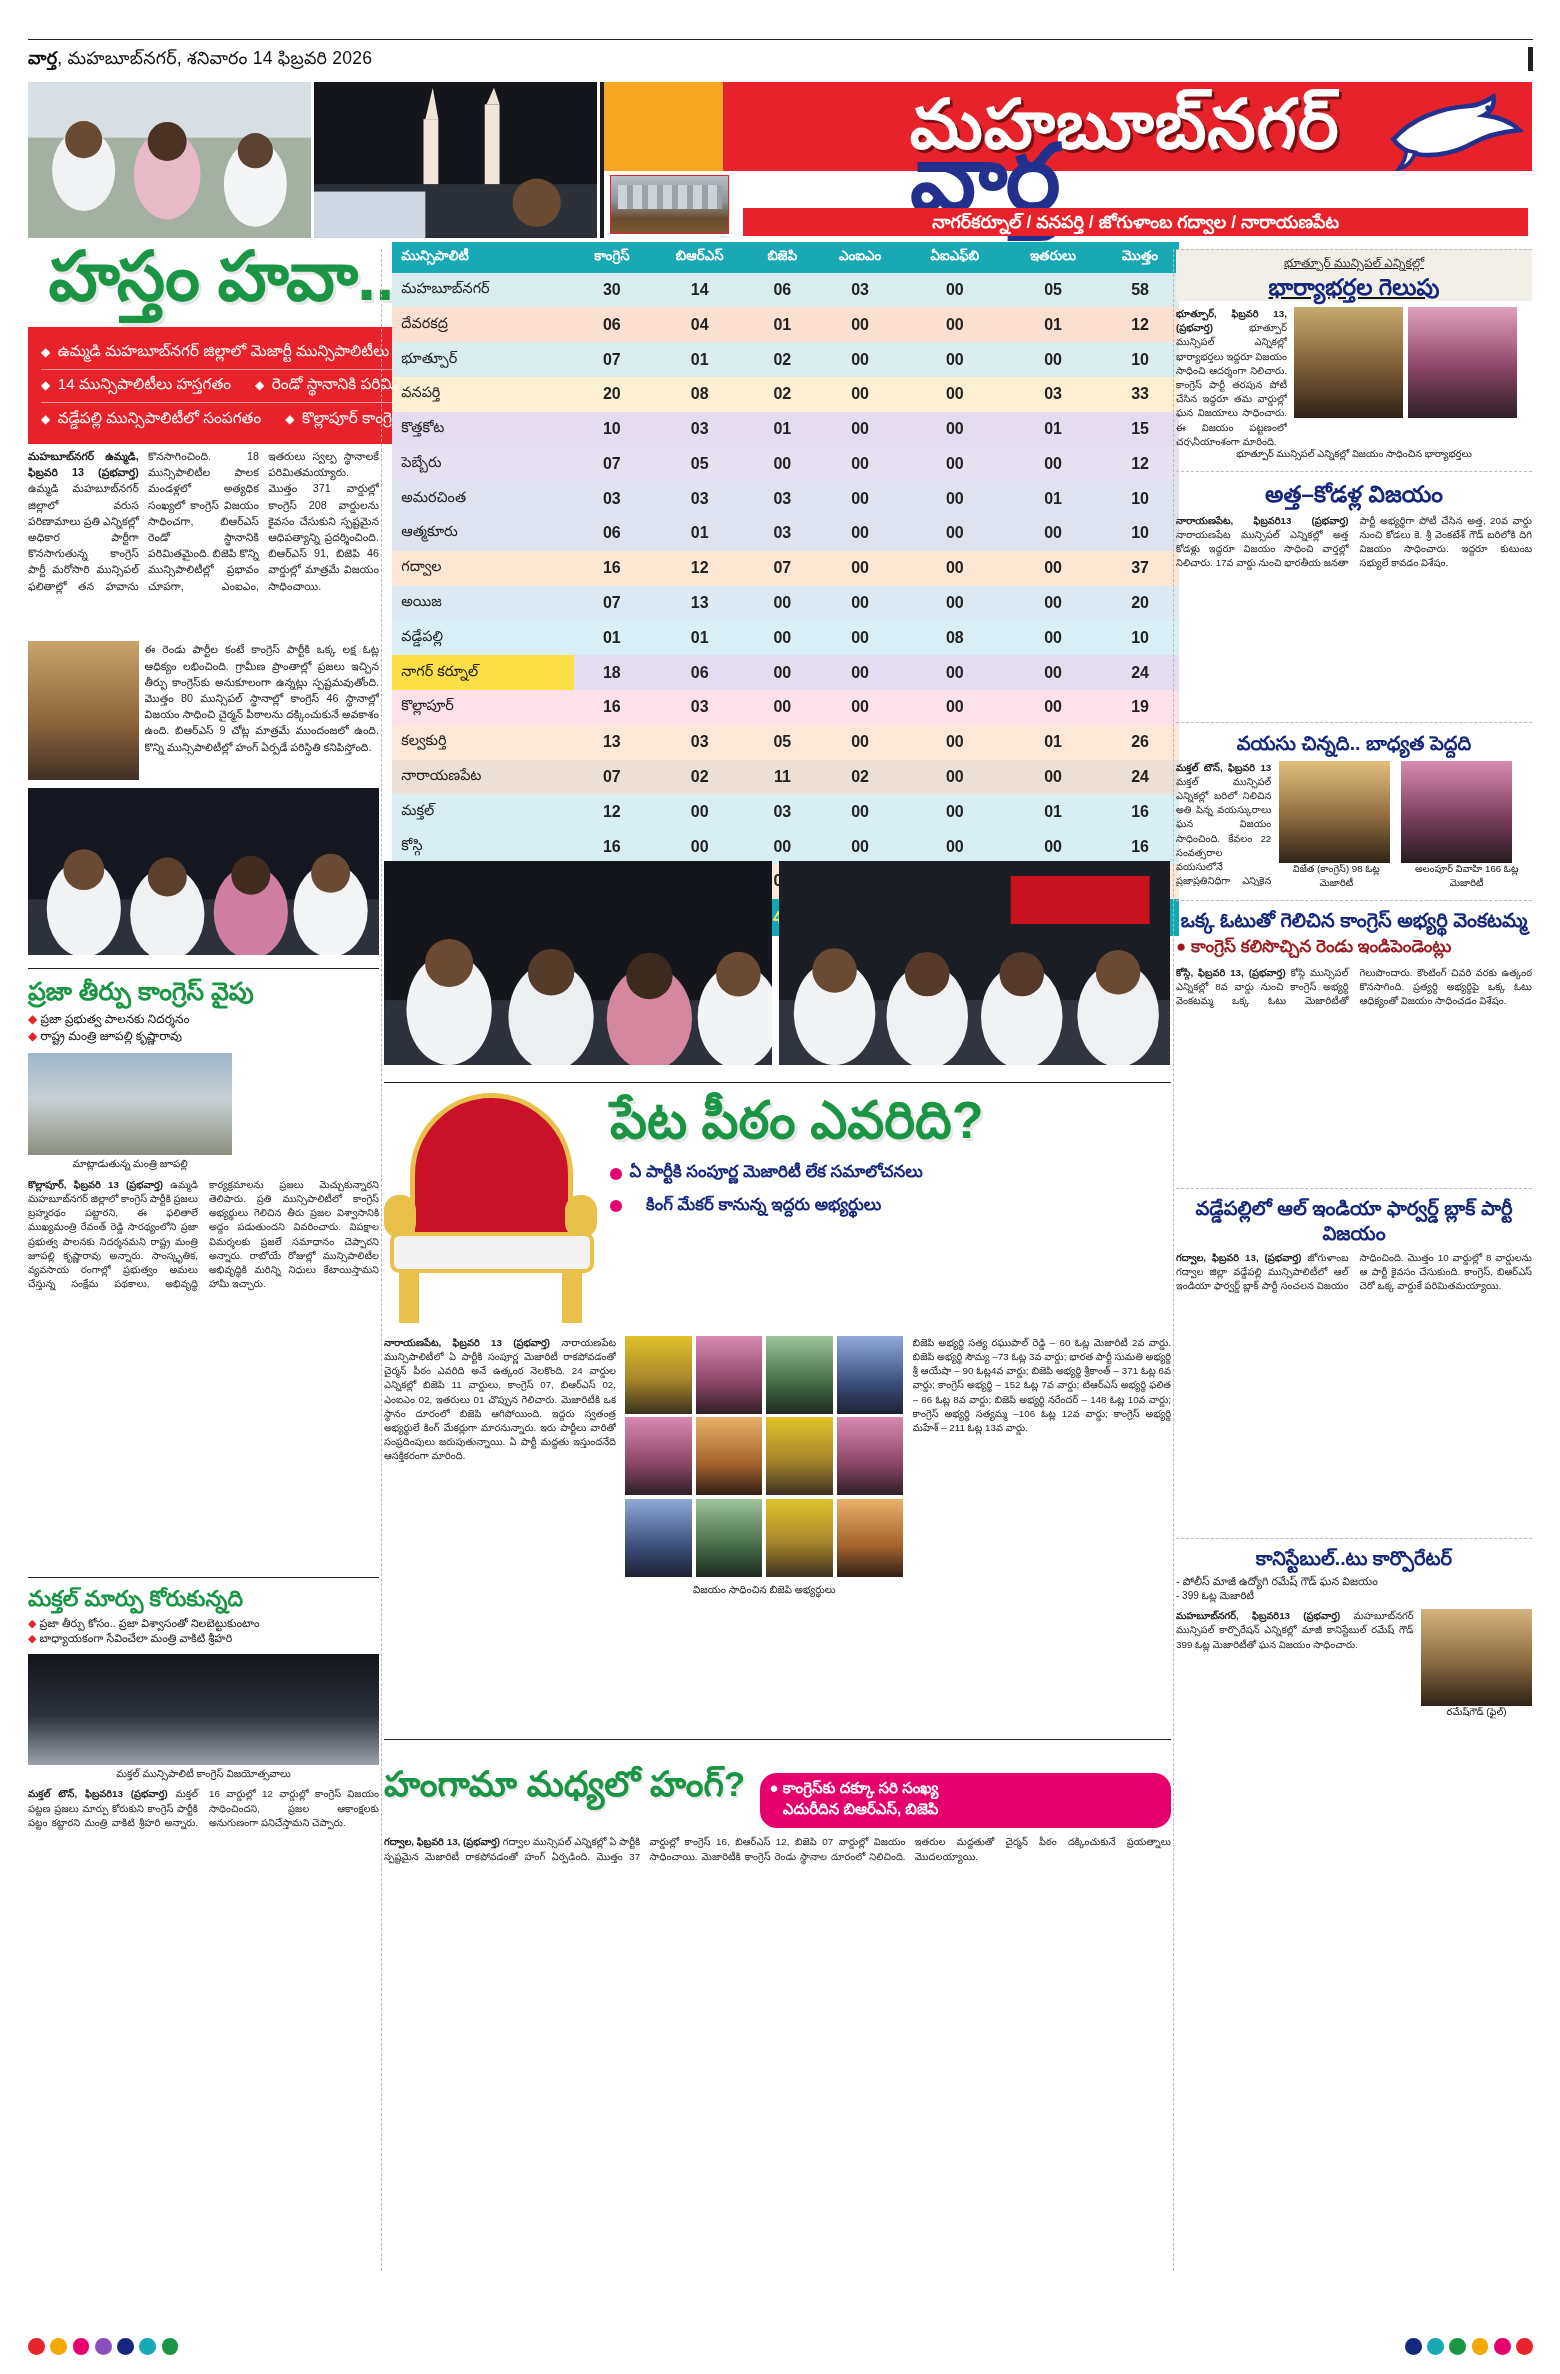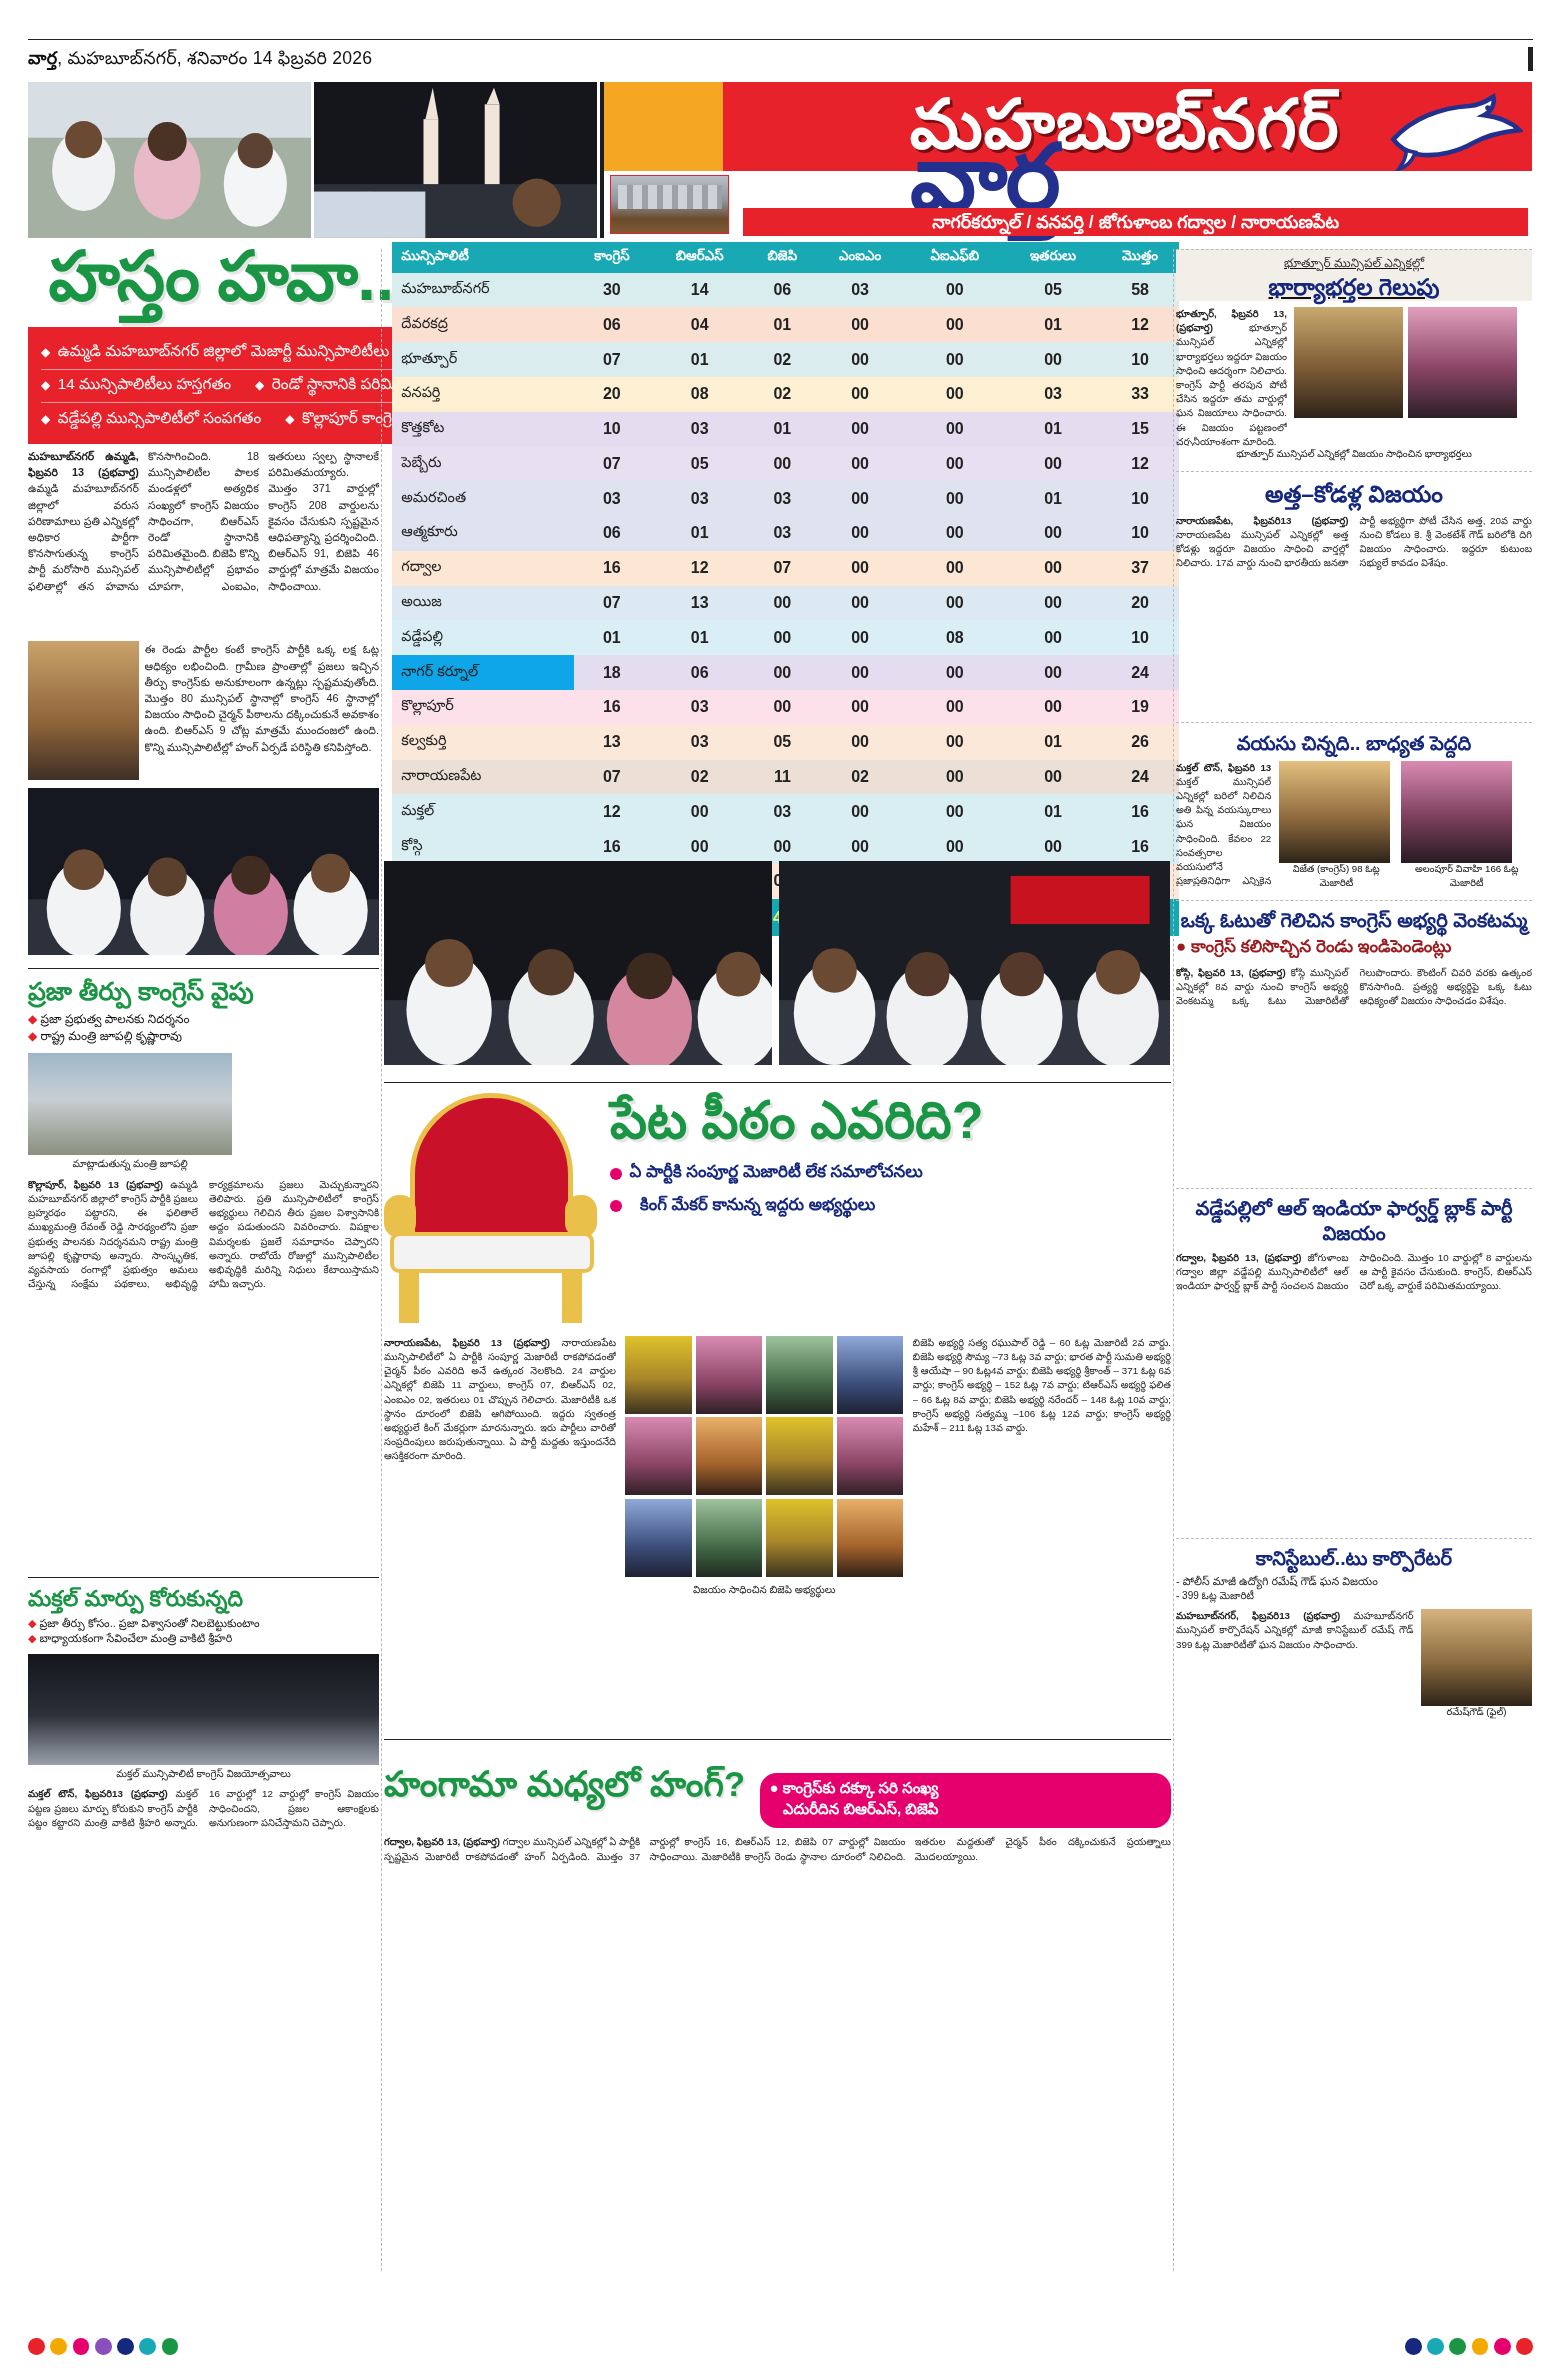--- a/index.html
+++ b/index.html
@@ -344,21 +344,21 @@
               <td class="mun" style="background: rgb(217, 239, 245);">వడ్డేపల్లి</td>
               <td style="background: rgb(217, 239, 245);">01</td>
               <td style="background: rgb(217, 239, 245);">01</td>
               <td style="background: rgb(217, 239, 245);">00</td>
               <td style="background: rgb(217, 239, 245);">00</td>
               <td style="background: rgb(217, 239, 245);">08</td>
               <td style="background: rgb(217, 239, 245);">00</td>
               <td style="background: rgb(217, 239, 245);">10</td>
             </tr>
             <tr>
-              <td class="mun" style="background: #0ea5e9;">నాగర్ కర్నూల్</td>
+              <td class="mun" style="background: #fde047;">నాగర్ కర్నూల్</td>
               <td style="background: rgb(227, 221, 239);">18</td>
               <td style="background: rgb(227, 221, 239);">06</td>
               <td style="background: rgb(227, 221, 239);">00</td>
               <td style="background: rgb(227, 221, 239);">00</td>
               <td style="background: rgb(227, 221, 239);">00</td>
               <td style="background: rgb(227, 221, 239);">00</td>
               <td style="background: rgb(227, 221, 239);">24</td>
             </tr>
             <tr>
               <td class="mun" style="background: rgb(252, 224, 234);">కొల్లాపూర్</td>
@@ -538,21 +538,21 @@
               <div class="legR"></div>
             </div>
           </div>
           <div style="flex:1;">
             <div class="hdl-green" style="font-size:52px; line-height:1.05; text-shadow:2.8px 2.8px 0 rgba(0,0,0,.10);">పేట పీఠం ఎవరిది?</div>
             <div style="margin-top:15px;">
               <div style="display:flex;align-items:center;gap:7.4px;margin-bottom:9.3px;">
                 <span style="width:12px;height:12px;border-radius:50%;background:#e5006d;display:inline-block;"></span>
                 <span style="font-size:16.7px;font-weight:bold;color:#15287d;">ఏ పార్టీకి సంపూర్ణ మెజారిటీ లేక సమాలోచనలు</span>
               </div>
-              <div style="display:flex;align-items:center;gap:18px;">
+              <div style="display:flex;align-items:center;gap:24px;">
                 <span style="width:12px;height:12px;border-radius:50%;background:#e5006d;display:inline-block;"></span>
                 <span style="font-size:16.7px;font-weight:bold;color:#15287d;">కింగ్ మేకర్ కానున్న ఇద్దరు అభ్యర్థులు</span>
               </div>
             </div>
           </div>
         </div>
 
         <div style="display:flex; gap:9.3px; margin-top:11px;">
           <div class="body-text tiny" style="width:232px; height:390px; overflow:hidden;">
             <b>నారాయణపేట, ఫిబ్రవరి 13 (ప్రభవార్త)</b>

